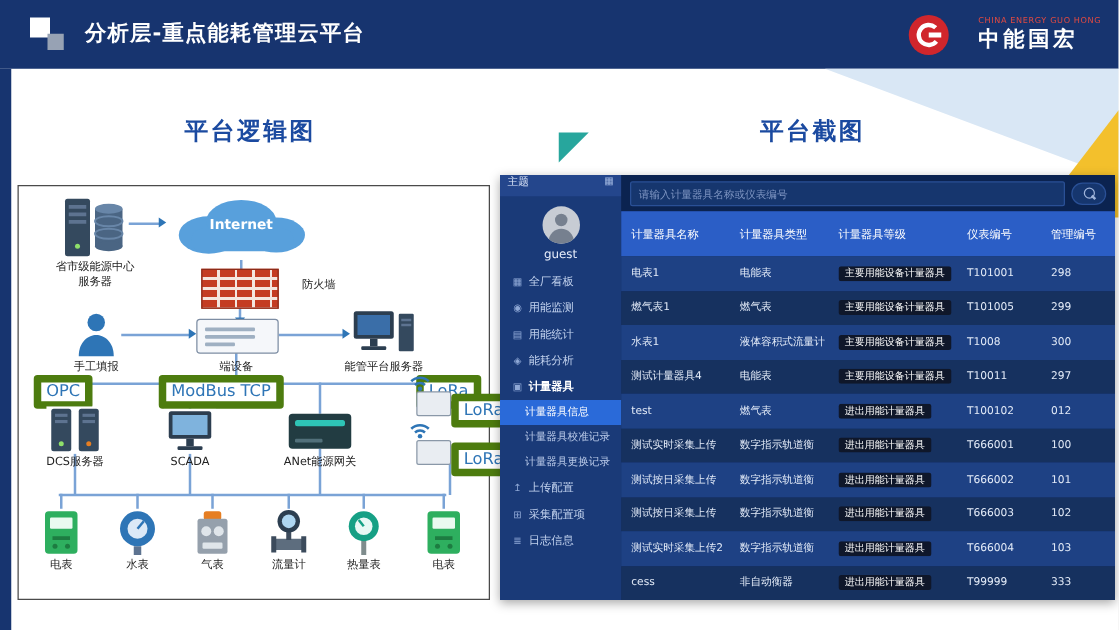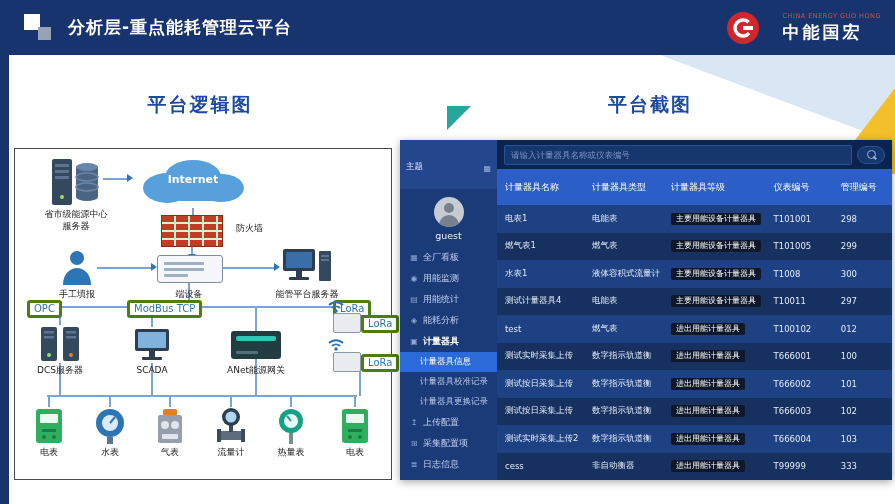--- a/index.html
+++ b/index.html
@@ -38,40 +38,40 @@
 
   
   .diagram{position:absolute;left:14px;top:148px;width:376px;height:330px;border:1px solid #4a4a4a;background:#fff}
   .dlabel{position:absolute;font-size:9px;color:#222;text-align:center;line-height:1.3;white-space:nowrap}
   .hl{position:absolute;height:2px;background:#7aa3d6}
   .vl{position:absolute;width:2px;background:#7aa3d6}
   .arr-r{position:absolute;width:0;height:0;border-left:6px solid #2e75b6;
          border-top:4px solid transparent;border-bottom:4px solid transparent}
   .arr-d{position:absolute;width:0;height:0;border-top:6px solid #2e75b6;
          border-left:4px solid transparent;border-right:4px solid transparent}
-  .pill{position:absolute;font-size:10px;color:#2e75b6;border:3px solid #4d7c0f;border-radius:3px;
+  .pill{position:absolute;font-size:13px;color:#2e75b6;border:6px solid #4d7c0f;border-radius:3px;
         padding:1px 4px;background:#fff;line-height:1;white-space:nowrap}
   .cloudtxt{position:absolute;color:#ffffff;font-size:11px;font-weight:bold;text-align:center}
   .fw{position:absolute;left:146px;top:66px;width:60px;height:30px;background:#c43c22;border:1px solid #8d2b18;
       background-image:repeating-linear-gradient(0deg,transparent 0 6px,#f4e6df 6px 8px),
                        repeating-linear-gradient(90deg,transparent 0 12px,#f4e6df 12px 14px)}
   .devbox{position:absolute;left:142px;top:106px;width:64px;height:26px;background:#f5f7fa;
           border:1px solid #7d8da3;border-radius:3px}
   .devbox i{position:absolute;left:6px;height:3px;width:40px;background:#9fb0c2;border-radius:1px}
   .anet{position:absolute;left:216px;top:182px;width:50px;height:28px;background:#223c42;border-radius:3px}
   .anet i{position:absolute;left:5px;top:5px;width:40px;height:5px;background:#2ec4b6;border-radius:2px}
   .anet b{position:absolute;left:5px;bottom:5px;width:22px;height:3px;background:#52707a;border-radius:1px}
   .lora-box{position:absolute;width:26px;height:18px;background:#e9edf2;border:1px solid #8a98a8;border-radius:2px}
 
   
   .app{position:absolute;left:400px;top:140px;width:492px;height:340px;background:#132f66;
        box-shadow:0 2px 8px rgba(0,0,0,.35);display:flex}
   .sb{width:97px;background:#1a3a78;display:flex;flex-direction:column;flex-shrink:0}
   .sb-theme{height:17px;background:#24468c;color:#dfe8fa;font-size:8.5px;display:flex;
-            align-items:flex-end;justify-content:space-between;padding:16px 6px}
+            align-items:flex-start;justify-content:space-between;padding:0 6px}
   .sb-theme .ticon{color:#9db4de;font-size:8px}
   .avatar{width:30px;height:30px;border-radius:50%;background:#c7ccd4;margin:8px auto 3px;
           position:relative;overflow:hidden;flex-shrink:0}
   .avatar .hd{position:absolute;left:10px;top:6px;width:10px;height:10px;border-radius:50%;background:#76808f}
   .avatar .bd{position:absolute;left:5px;top:18px;width:20px;height:12px;border-radius:10px 10px 0 0;background:#76808f}
   .sb-user{color:#e8eefb;font-size:9.5px;text-align:center;margin-bottom:6px}
   .mi{height:21px;display:flex;align-items:center;padding-left:9px;color:#c2d2ee;font-size:9px;gap:4px;
       cursor:pointer;white-space:nowrap}
   .mi .ic{color:#8fa8d6;font-size:8px;width:10px;text-align:center}
   .mi.parent-active{color:#ffffff;font-weight:bold}
@@ -178,21 +178,21 @@
 
     <svg style="position:absolute;left:116px;top:6px" width="124" height="54" viewBox="0 0 124 54">
       <ellipse cx="36" cy="33" rx="24" ry="15" fill="#58a0dc"></ellipse>
       <ellipse cx="62" cy="22" rx="28" ry="17" fill="#58a0dc"></ellipse>
       <ellipse cx="90" cy="33" rx="23" ry="14" fill="#58a0dc"></ellipse>
       <rect x="22" y="28" width="82" height="18" rx="9" fill="#58a0dc"></rect>
     </svg>
     <div class="cloudtxt" style="left:116px;top:24px;width:124px">Internet</div>
 
     <div class="fw"></div>
-    <div class="dlabel" style="left:208px;top:74px;width:40px;text-align:right">防火墙</div>
+    <div class="dlabel" style="left:220px;top:74px;width:40px;text-align:center">防火墙</div>
 
     <svg style="position:absolute;left:44px;top:100px" width="36" height="38" viewBox="0 0 36 38">
       <circle cx="18" cy="9" r="7" fill="#2e75b6"></circle>
       <path d="M4 36 C4 24 12 19 18 19 C24 19 32 24 32 36 Z" fill="#2e75b6"></path>
     </svg>
     <div class="dlabel" style="left:28px;top:140px;width:68px">手工填报</div>
 
     <div class="devbox">
       <i style="top:6px"></i>
       <i style="top:12px"></i>

